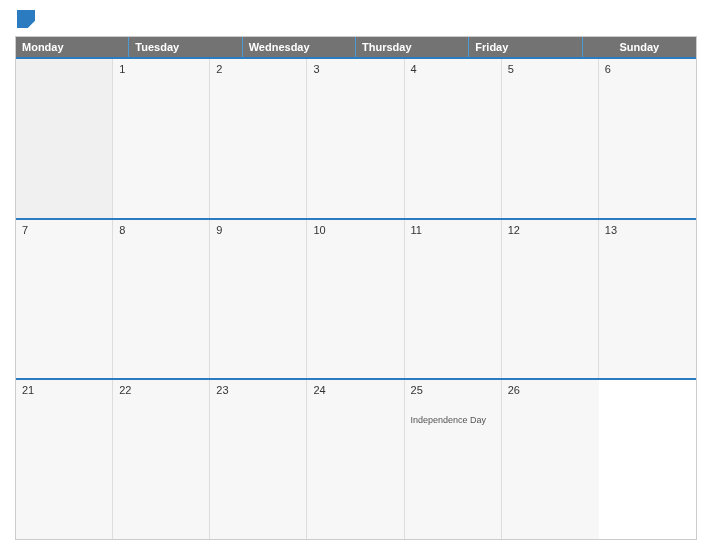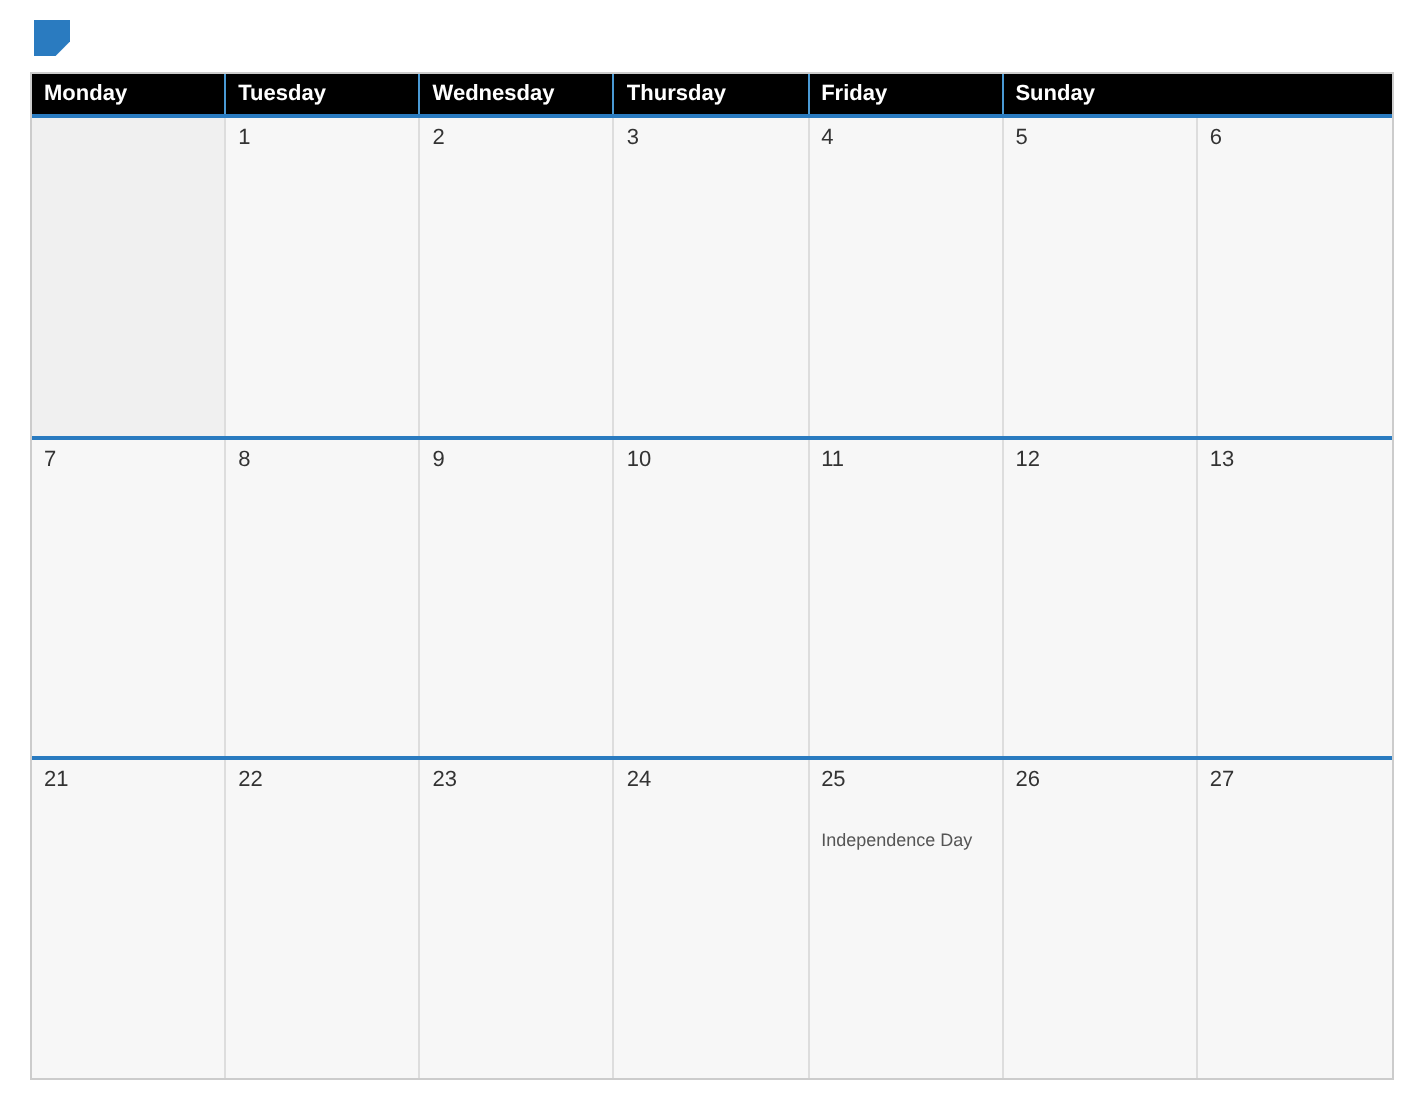--- a/index.html
+++ b/index.html
@@ -59,31 +59,31 @@
       text-align: right;
     }
     .calendar {
       flex: 1;
       display: flex;
       flex-direction: column;
       border: 1px solid #ccc;
     }
     .col-headers {
       display: grid;
-      grid-template-columns: repeat(7, 1fr);
-      background: #000000;
+      grid-template-columns: repeat(6, 1fr);
+      background: #737373;
     }
     .col-header {
       color: #fff;
       font-size: 11px;
       padding: 4px 6px;
       font-weight: bold;
       border-right: 1px solid #4a9ad4;
     }
-    .col-header:last-child { border-right: none; }
+    .col-header:last-child { border-right: none; text-align: center; }
     .weeks {
       flex: 1;
       display: flex;
       flex-direction: column;
     }
     .week-row {
       display: grid;
       grid-template-columns: repeat(7, 1fr);
       flex: 1;
       border-top: 2px solid #2a7bc0;
@@ -193,19 +193,16 @@
           <div class="day-cell">
             <span class="day-num">24</span>
           </div>
           <div class="day-cell">
             <span class="day-num">25</span>
             <span class="day-event">Independence Day</span>
           </div>
           <div class="day-cell">
             <span class="day-num">26</span>
           </div>
-          <div class="day-cell">
-            <span class="day-num">27</span>
-          </div>
         </div>
       </div>
   </div>
 </div>
 
 </body></html>

